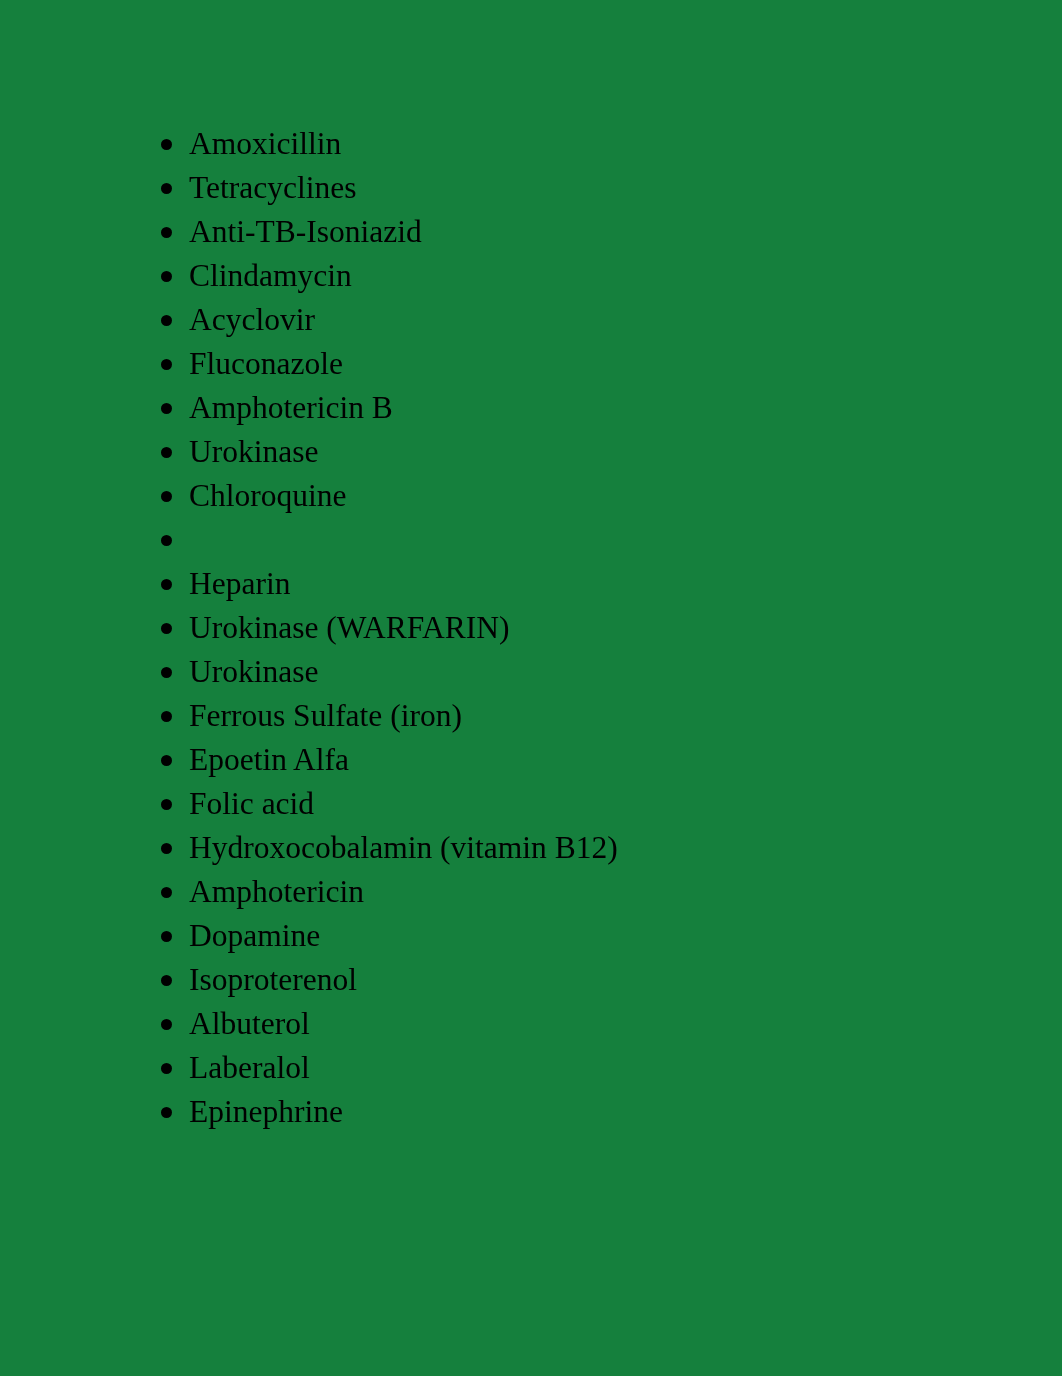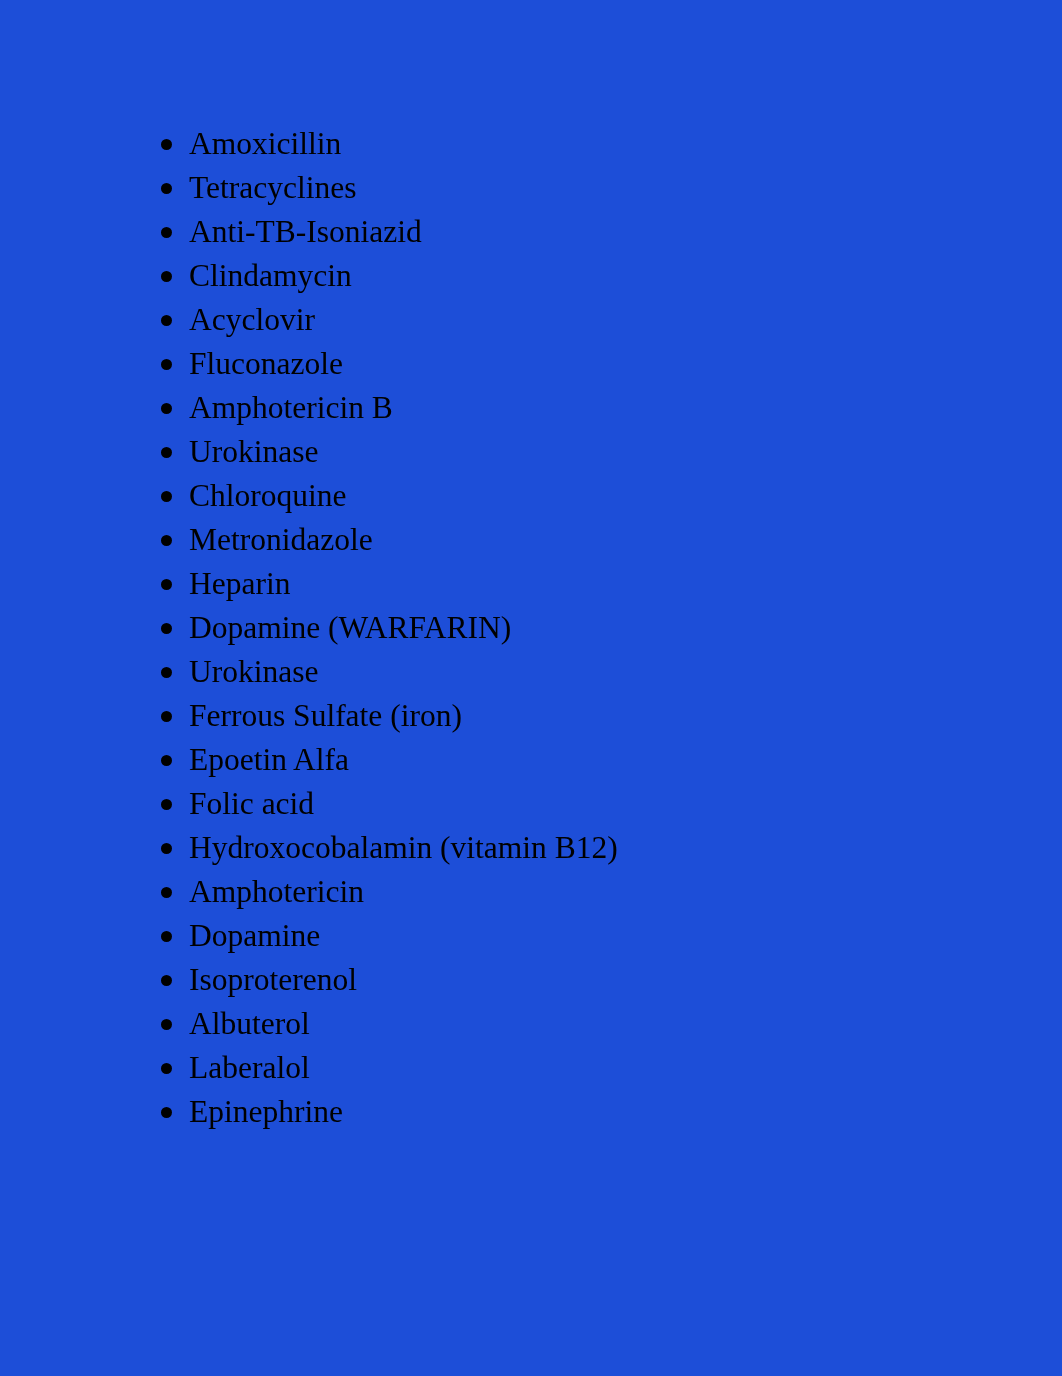--- a/index.html
+++ b/index.html
@@ -12,21 +12,21 @@
     height: 1376px;
     overflow: hidden;
     font-family: "Liberation Serif", "DejaVu Serif", serif;
     color: #000000;
     -webkit-font-smoothing: antialiased;
   }
   .page {
     position: relative;
     width: 1062px;
     height: 1376px;
-    background: #1d4ed8;
+    background: #15803d;
     box-sizing: border-box;
   }
   .doc-body {
     position: absolute;
     left: 0;
     top: 0;
     width: 1062px;
   }
   ul.drug-list {
     list-style: none;
@@ -70,23 +70,23 @@
     <ul class="drug-list" id="drug-list">
         <li><span class="bullet"></span><span class="item-label">Amoxicillin</span></li>
         <li><span class="bullet"></span><span class="item-label">Tetracyclines</span></li>
         <li><span class="bullet"></span><span class="item-label">Anti-TB-Isoniazid</span></li>
         <li><span class="bullet"></span><span class="item-label">Clindamycin</span></li>
         <li><span class="bullet"></span><span class="item-label">Acyclovir</span></li>
         <li><span class="bullet"></span><span class="item-label">Fluconazole</span></li>
         <li><span class="bullet"></span><span class="item-label">Amphotericin B</span></li>
         <li><span class="bullet"></span><span class="item-label">Urokinase</span></li>
         <li><span class="bullet"></span><span class="item-label">Chloroquine</span></li>
-        <li><span class="bullet"></span><span class="item-label">Metronidazole</span></li>
+        <li><span class="bullet"></span></li>
         <li><span class="bullet"></span><span class="item-label">Heparin</span></li>
-        <li><span class="bullet"></span><span class="item-label">Dopamine (WARFARIN)</span></li>
+        <li><span class="bullet"></span><span class="item-label">Urokinase (WARFARIN)</span></li>
         <li><span class="bullet"></span><span class="item-label">Urokinase</span></li>
         <li><span class="bullet"></span><span class="item-label">Ferrous Sulfate (iron)</span></li>
         <li><span class="bullet"></span><span class="item-label">Epoetin Alfa</span></li>
         <li><span class="bullet"></span><span class="item-label">Folic acid</span></li>
         <li><span class="bullet"></span><span class="item-label">Hydroxocobalamin (vitamin B12)</span></li>
         <li><span class="bullet"></span><span class="item-label">Amphotericin</span></li>
         <li><span class="bullet"></span><span class="item-label">Dopamine</span></li>
         <li><span class="bullet"></span><span class="item-label">Isoproterenol</span></li>
         <li><span class="bullet"></span><span class="item-label">Albuterol</span></li>
         <li><span class="bullet"></span><span class="item-label">Laberalol</span></li>

